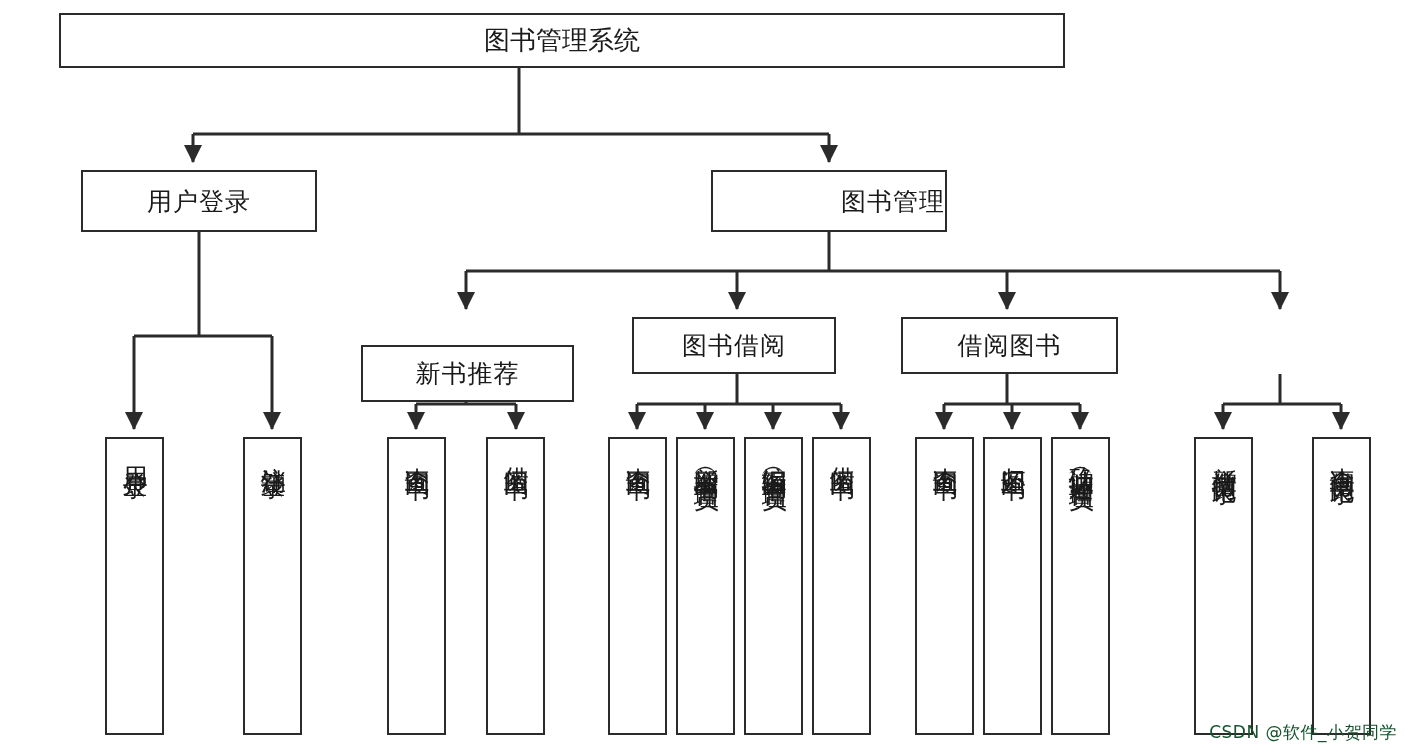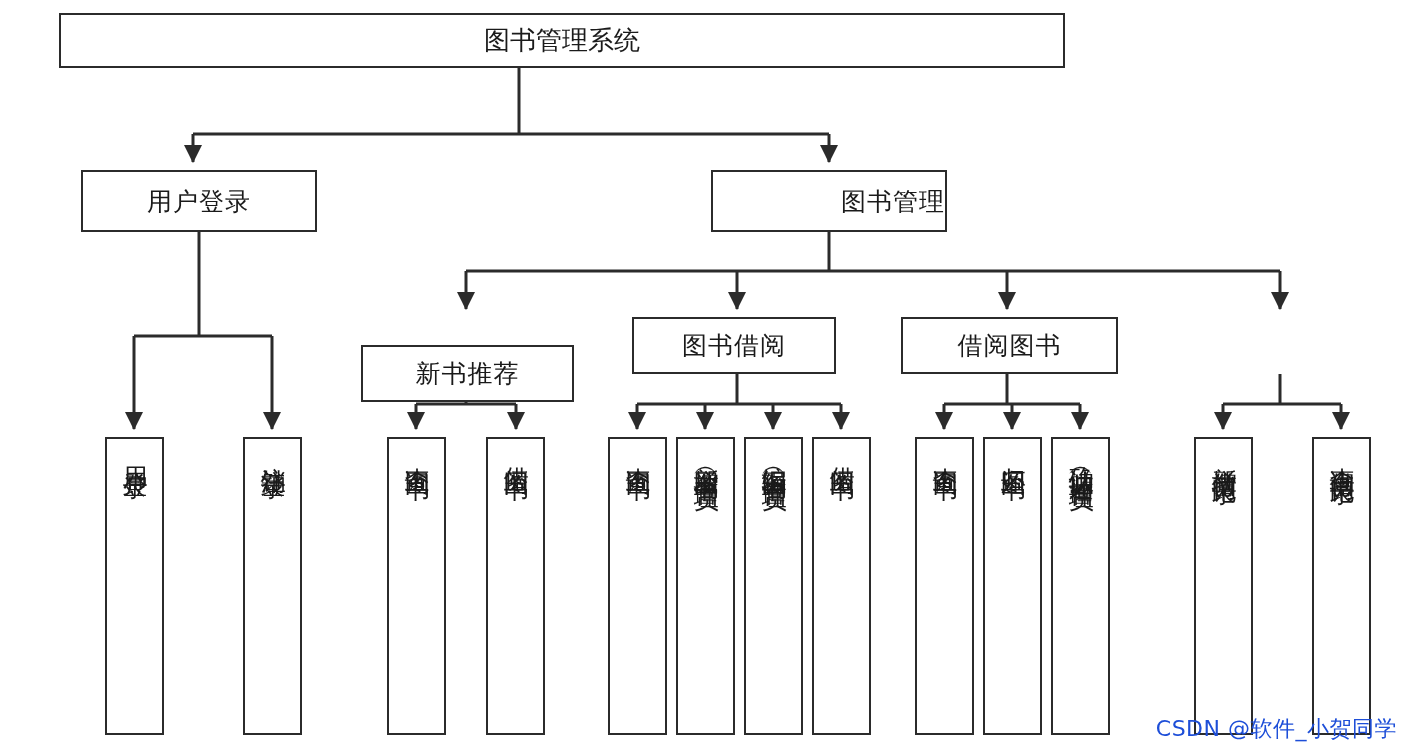--- a/index.html
+++ b/index.html
@@ -54,22 +54,22 @@
     font-size: 25px;
     line-height: 1.06;
     letter-spacing: 3px;
     white-space: nowrap;
     color: #1a1a1a;
   }
   .watermark {
     position: absolute;
     right: 8px;
     bottom: 3px;
-    font-size: 22px;
-    color: #1d4ed8;
+    font-size: 17px;
+    color: #14532d;
     letter-spacing: 0.5px;
     white-space: nowrap;
   }
 </style>
 </head>
 <body>
 
 <div id="canvas">
 
   <svg id="wires" viewBox="0 0 1405 747" xmlns="http://www.w3.org/2000/svg">

